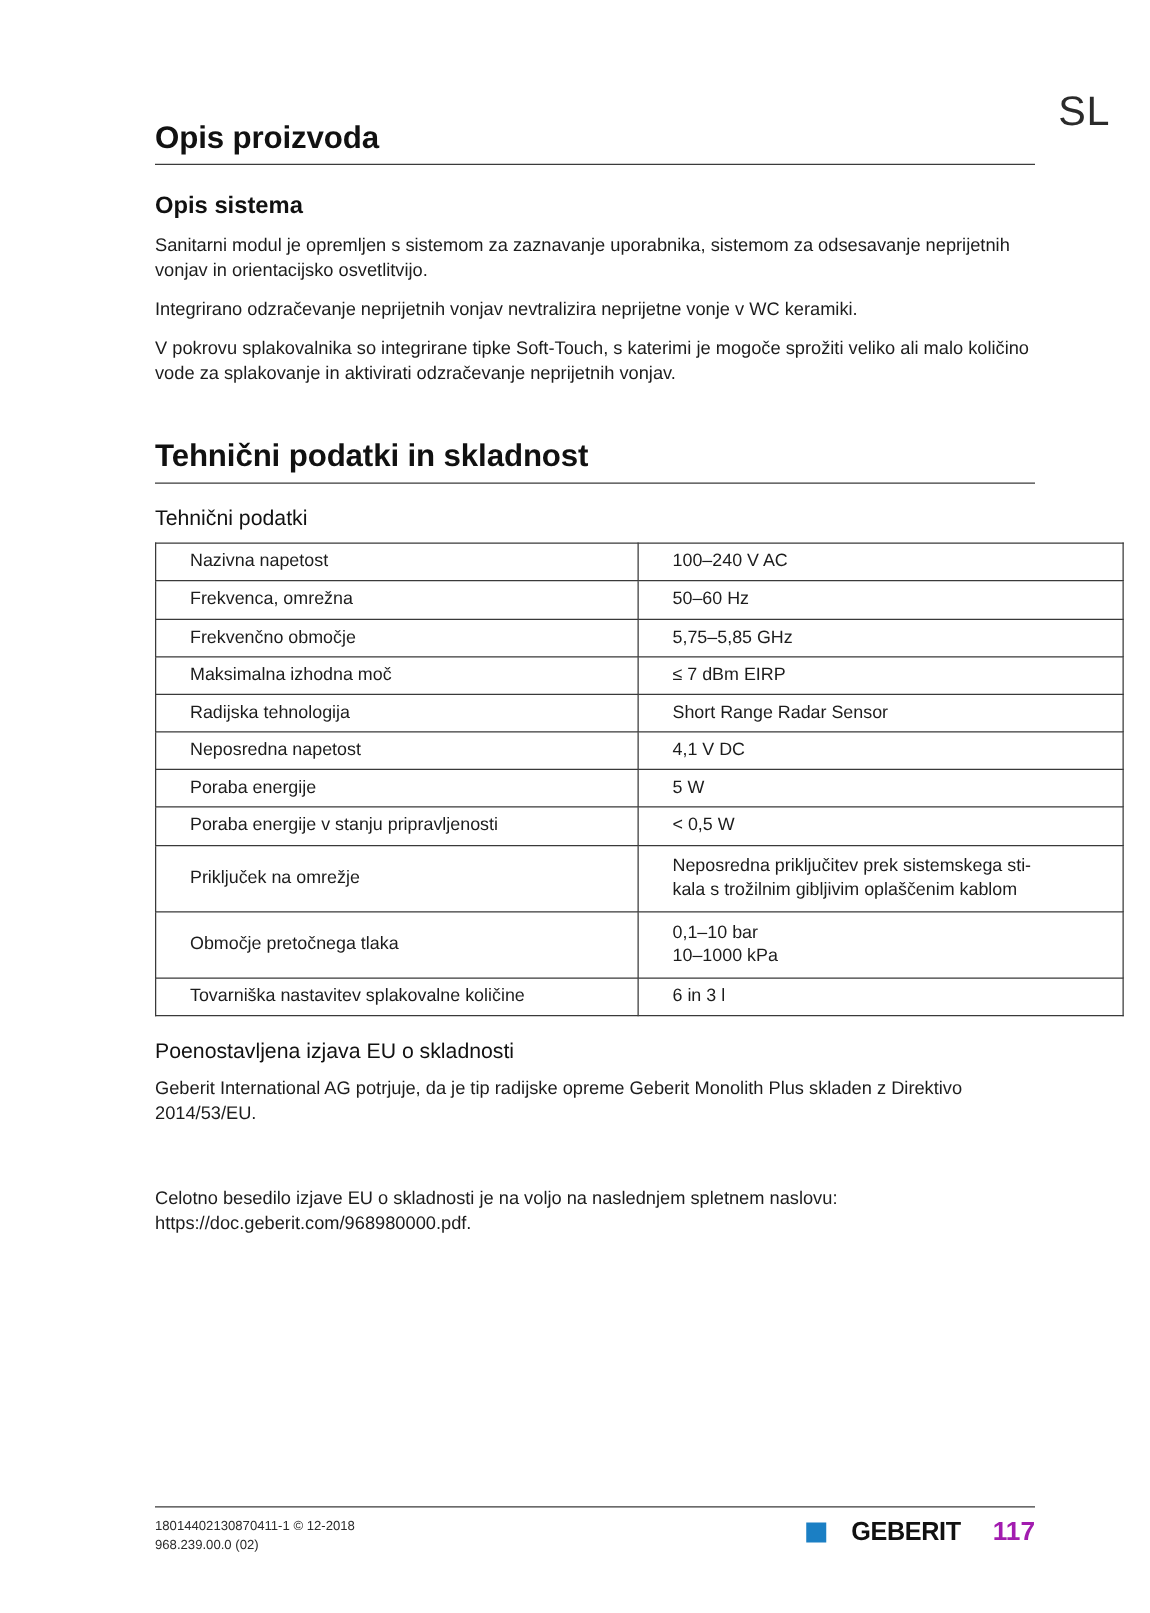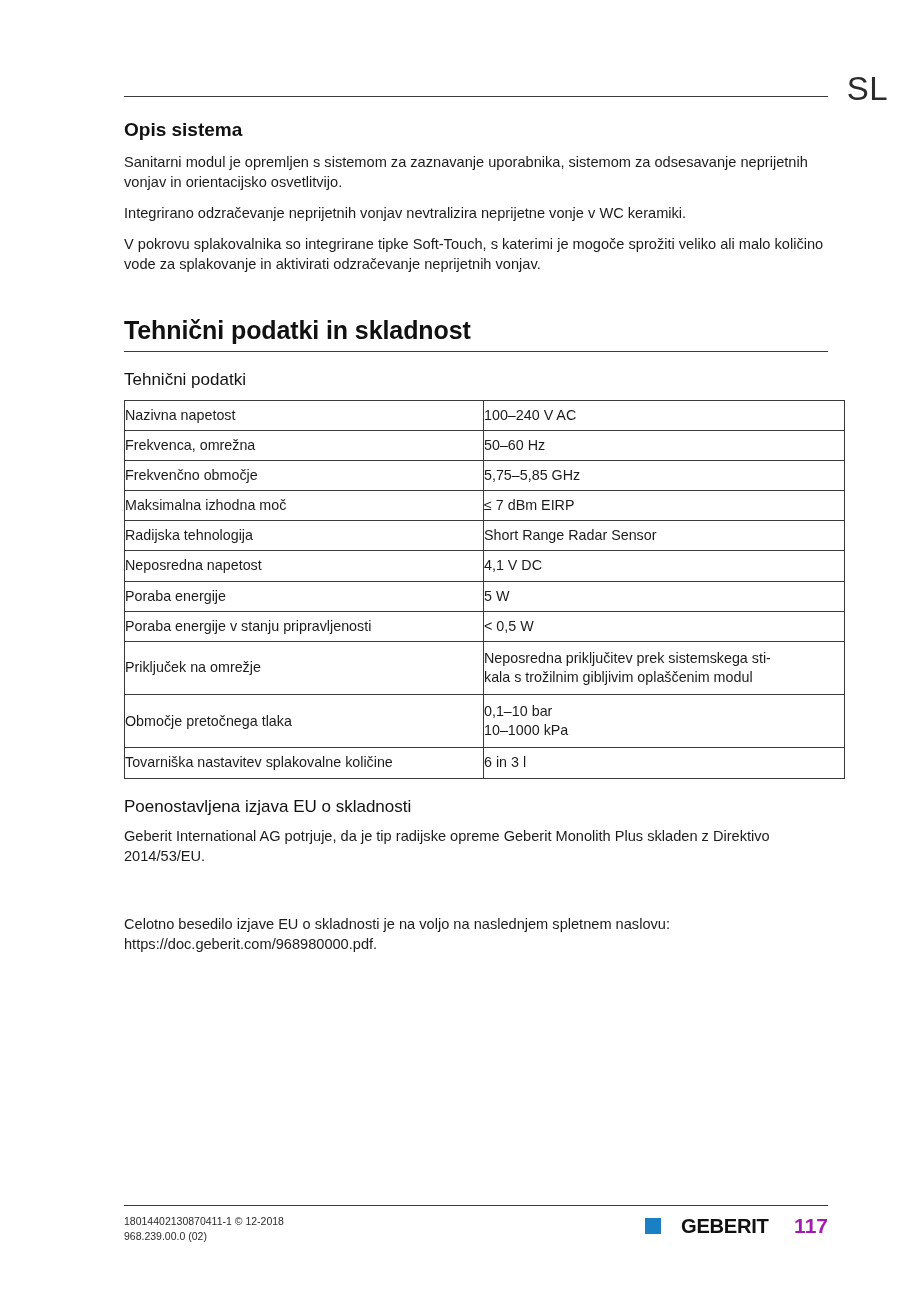--- a/index.html
+++ b/index.html
@@ -90,21 +90,21 @@
   table.spec-table {
     width: 704px;
     border-collapse: collapse;
     margin-top: 6px;
     table-layout: fixed;
   }
   table.spec-table td {
     border: 1px solid #3a3a3a;
     font-size: 14.3px;
     line-height: 1.34;
-    padding: 5px 8px 5px 0;
+    padding: 5px 8px 5px 27px;
     vertical-align: middle;
     color: #1c1c1c;
   }
   table.spec-table td.label-cell { width: 350px; }
   table.spec-table td.value-cell { width: 352px; }
   table.spec-table tr.tall td { padding-top: 7px; padding-bottom: 7px; }
   .cell-line { display: block; }
 
   
   .footer {
@@ -162,20 +162,21 @@
 </style>
 </head>
 <body>
 
 <div class="page">
 
   <div class="lang-marker">SL</div>
 
   <div class="content">
 
+    <h1 class="chapter-title">Opis proizvoda</h1>
     <hr class="rule">
 
     <h2 class="section-title">Opis sistema</h2>
 
     <p class="body-text">Sanitarni modul je opremljen s sistemom za zaznavanje uporabnika, sistemom za odsesavanje neprijetnih vonjav in orientacijsko osvetlitvijo.</p>
     <p class="body-text">Integrirano odzračevanje neprijetnih vonjav nevtralizira neprijetne vonje v WC keramiki.</p>
     <p class="body-text">V pokrovu splakovalnika so integrirane tipke Soft-Touch, s katerimi je mogoče sprožiti veliko ali malo količino vode za splakovanje in aktivirati odzračevanje neprijetnih vonjav.</p>
 
     <div class="chapter-block">
       <h1 class="chapter-title">Tehnični podatki in skladnost</h1>
@@ -239,21 +240,21 @@
             <td class="label-cell">Poraba energije v stanju pripravljenosti</td>
             <td class="value-cell">
               <span class="cell-line">&lt; 0,5 W</span>
             </td>
           </tr>
 
           <tr class="tall">
             <td class="label-cell">Priključek na omrežje</td>
             <td class="value-cell">
               <span class="cell-line">Neposredna priključitev prek sistemskega sti-</span>
-              <span class="cell-line">kala s trožilnim gibljivim oplaščenim modul</span>
+              <span class="cell-line">kala s trožilnim gibljivim oplaščenim kablom</span>
             </td>
           </tr>
 
           <tr class="tall">
             <td class="label-cell">Območje pretočnega tlaka</td>
             <td class="value-cell">
               <span class="cell-line">0,1–10 bar</span>
               <span class="cell-line">10–1000 kPa</span>
             </td>
           </tr>

